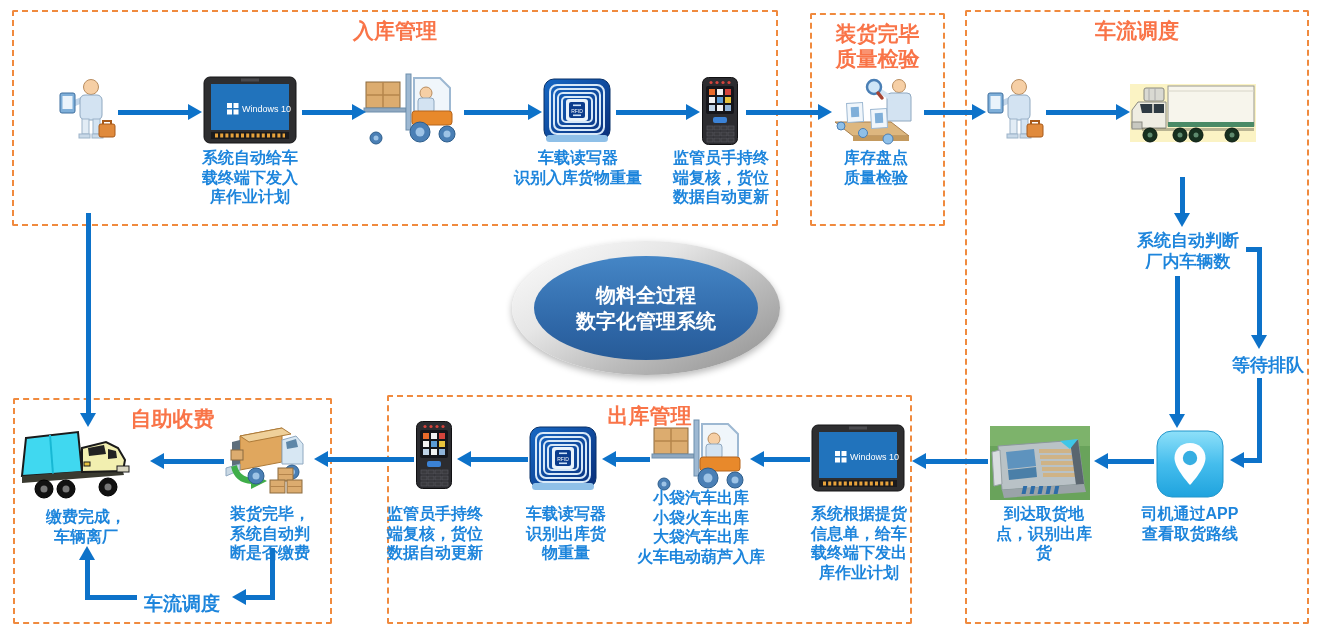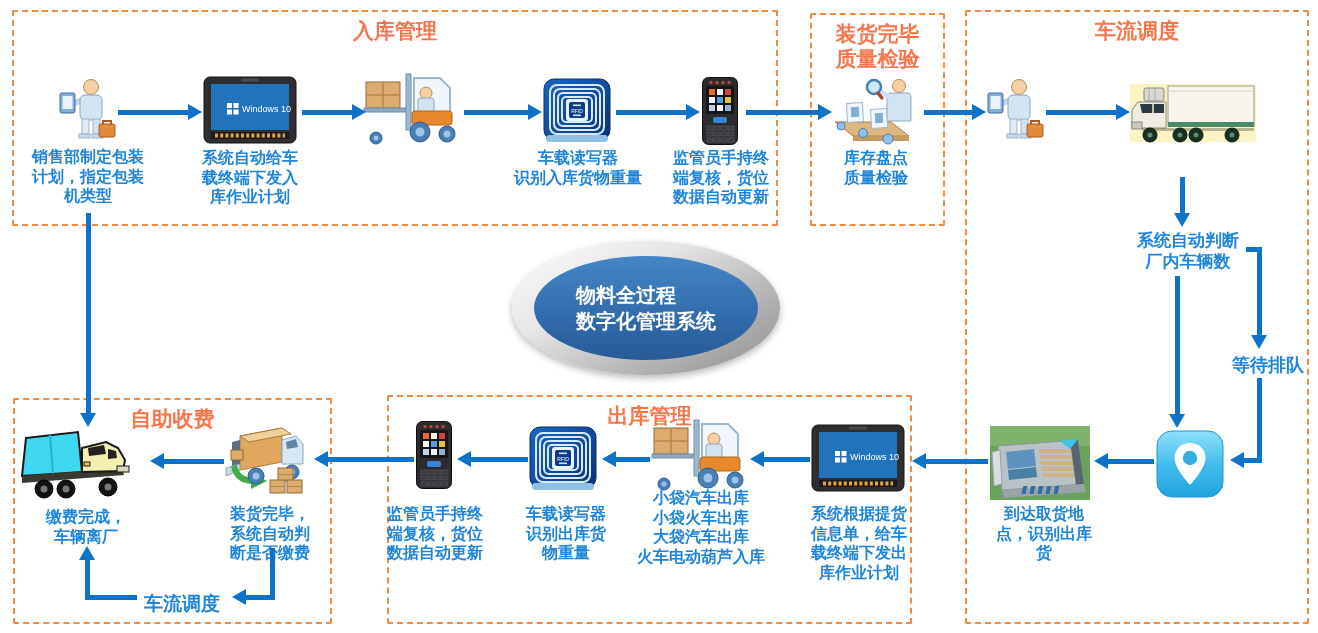--- a/index.html
+++ b/index.html
@@ -22,21 +22,21 @@
   .to-d::after{content:"";position:absolute;bottom:-14px;left:-6px;width:0;height:0;
     border-left:8.5px solid transparent;border-right:8.5px solid transparent;border-top:14px solid #0D72C9;}
   .to-u::before{content:"";position:absolute;top:-14px;left:-6px;width:0;height:0;
     border-left:8.5px solid transparent;border-right:8.5px solid transparent;border-bottom:14px solid #0D72C9;}
   .ellipse-outer{position:absolute;left:512px;top:241px;width:268px;height:134px;border-radius:50%;
     background:linear-gradient(150deg,#FDFDFD 0%,#E6E6E6 35%,#BABABA 65%,#8D8D8D 100%);
     box-shadow:0 3px 7px rgba(0,0,0,.28);display:flex;align-items:center;justify-content:center;}
   .ellipse-inner{width:224px;height:104px;border-radius:50%;
     background:linear-gradient(180deg,#4586C6 0%,#2E66A6 70%,#275B97 100%);
     display:flex;align-items:center;justify-content:center;color:#fff;font-weight:bold;
-    font-size:20px;text-align:left;white-space:pre-line;line-height:1.3;}
+    font-size:20px;text-align:center;white-space:pre-line;line-height:1.3;}
 </style>
 </head>
 <body>
 
 <div id="canvas">
 
   <svg style="position:absolute;width:0;height:0" aria-hidden="true">
     <defs>
       <linearGradient id="gRfid" x1="0" y1="0" x2="1" y2="1">
         <stop offset="0" stop-color="#1668C4"></stop>
@@ -369,33 +369,32 @@
       <svg viewBox="0 0 86 76">
         <use href="#sym-truck-loading"></use>
       </svg>
     </div>
   <div class="icn-box" style="left:20px;top:422px;width:128px;height:80px">
       <svg viewBox="0 0 128 80">
         <use href="#sym-truck-tarp"></use>
       </svg>
     </div>
 
-  <div class="lbl" style="left:6px;top:147px;width:164px">销售部制定包装
-计划，指定包装
-机类型</div>
   <div class="lbl" style="left:178px;top:148px;width:144px">系统自动给车
 载终端下发入
 库作业计划</div>
   <div class="lbl" style="left:490px;top:148px;width:176px">车载读写器
 识别入库货物重量</div>
   <div class="lbl" style="left:658px;top:148px;width:126px">监管员手持终
 端复核，货位
 数据自动更新</div>
   <div class="lbl" style="left:824px;top:148px;width:104px">库存盘点
 质量检验</div>
+  <div class="lbl" style="left:1120px;top:504px;width:140px">司机通过APP
+查看取货路线</div>
   <div class="lbl" style="left:992px;top:504px;width:104px">到达取货地
 点，识别出库货</div>
   <div class="lbl" style="left:806px;top:504px;width:106px">系统根据提货
 信息单，给车
 载终端下发出
 库作业计划</div>
   <div class="lbl" style="left:634px;top:488px;width:134px">小袋汽车出库
 小袋火车出库
 大袋汽车出库
 火车电动葫芦入库</div>

